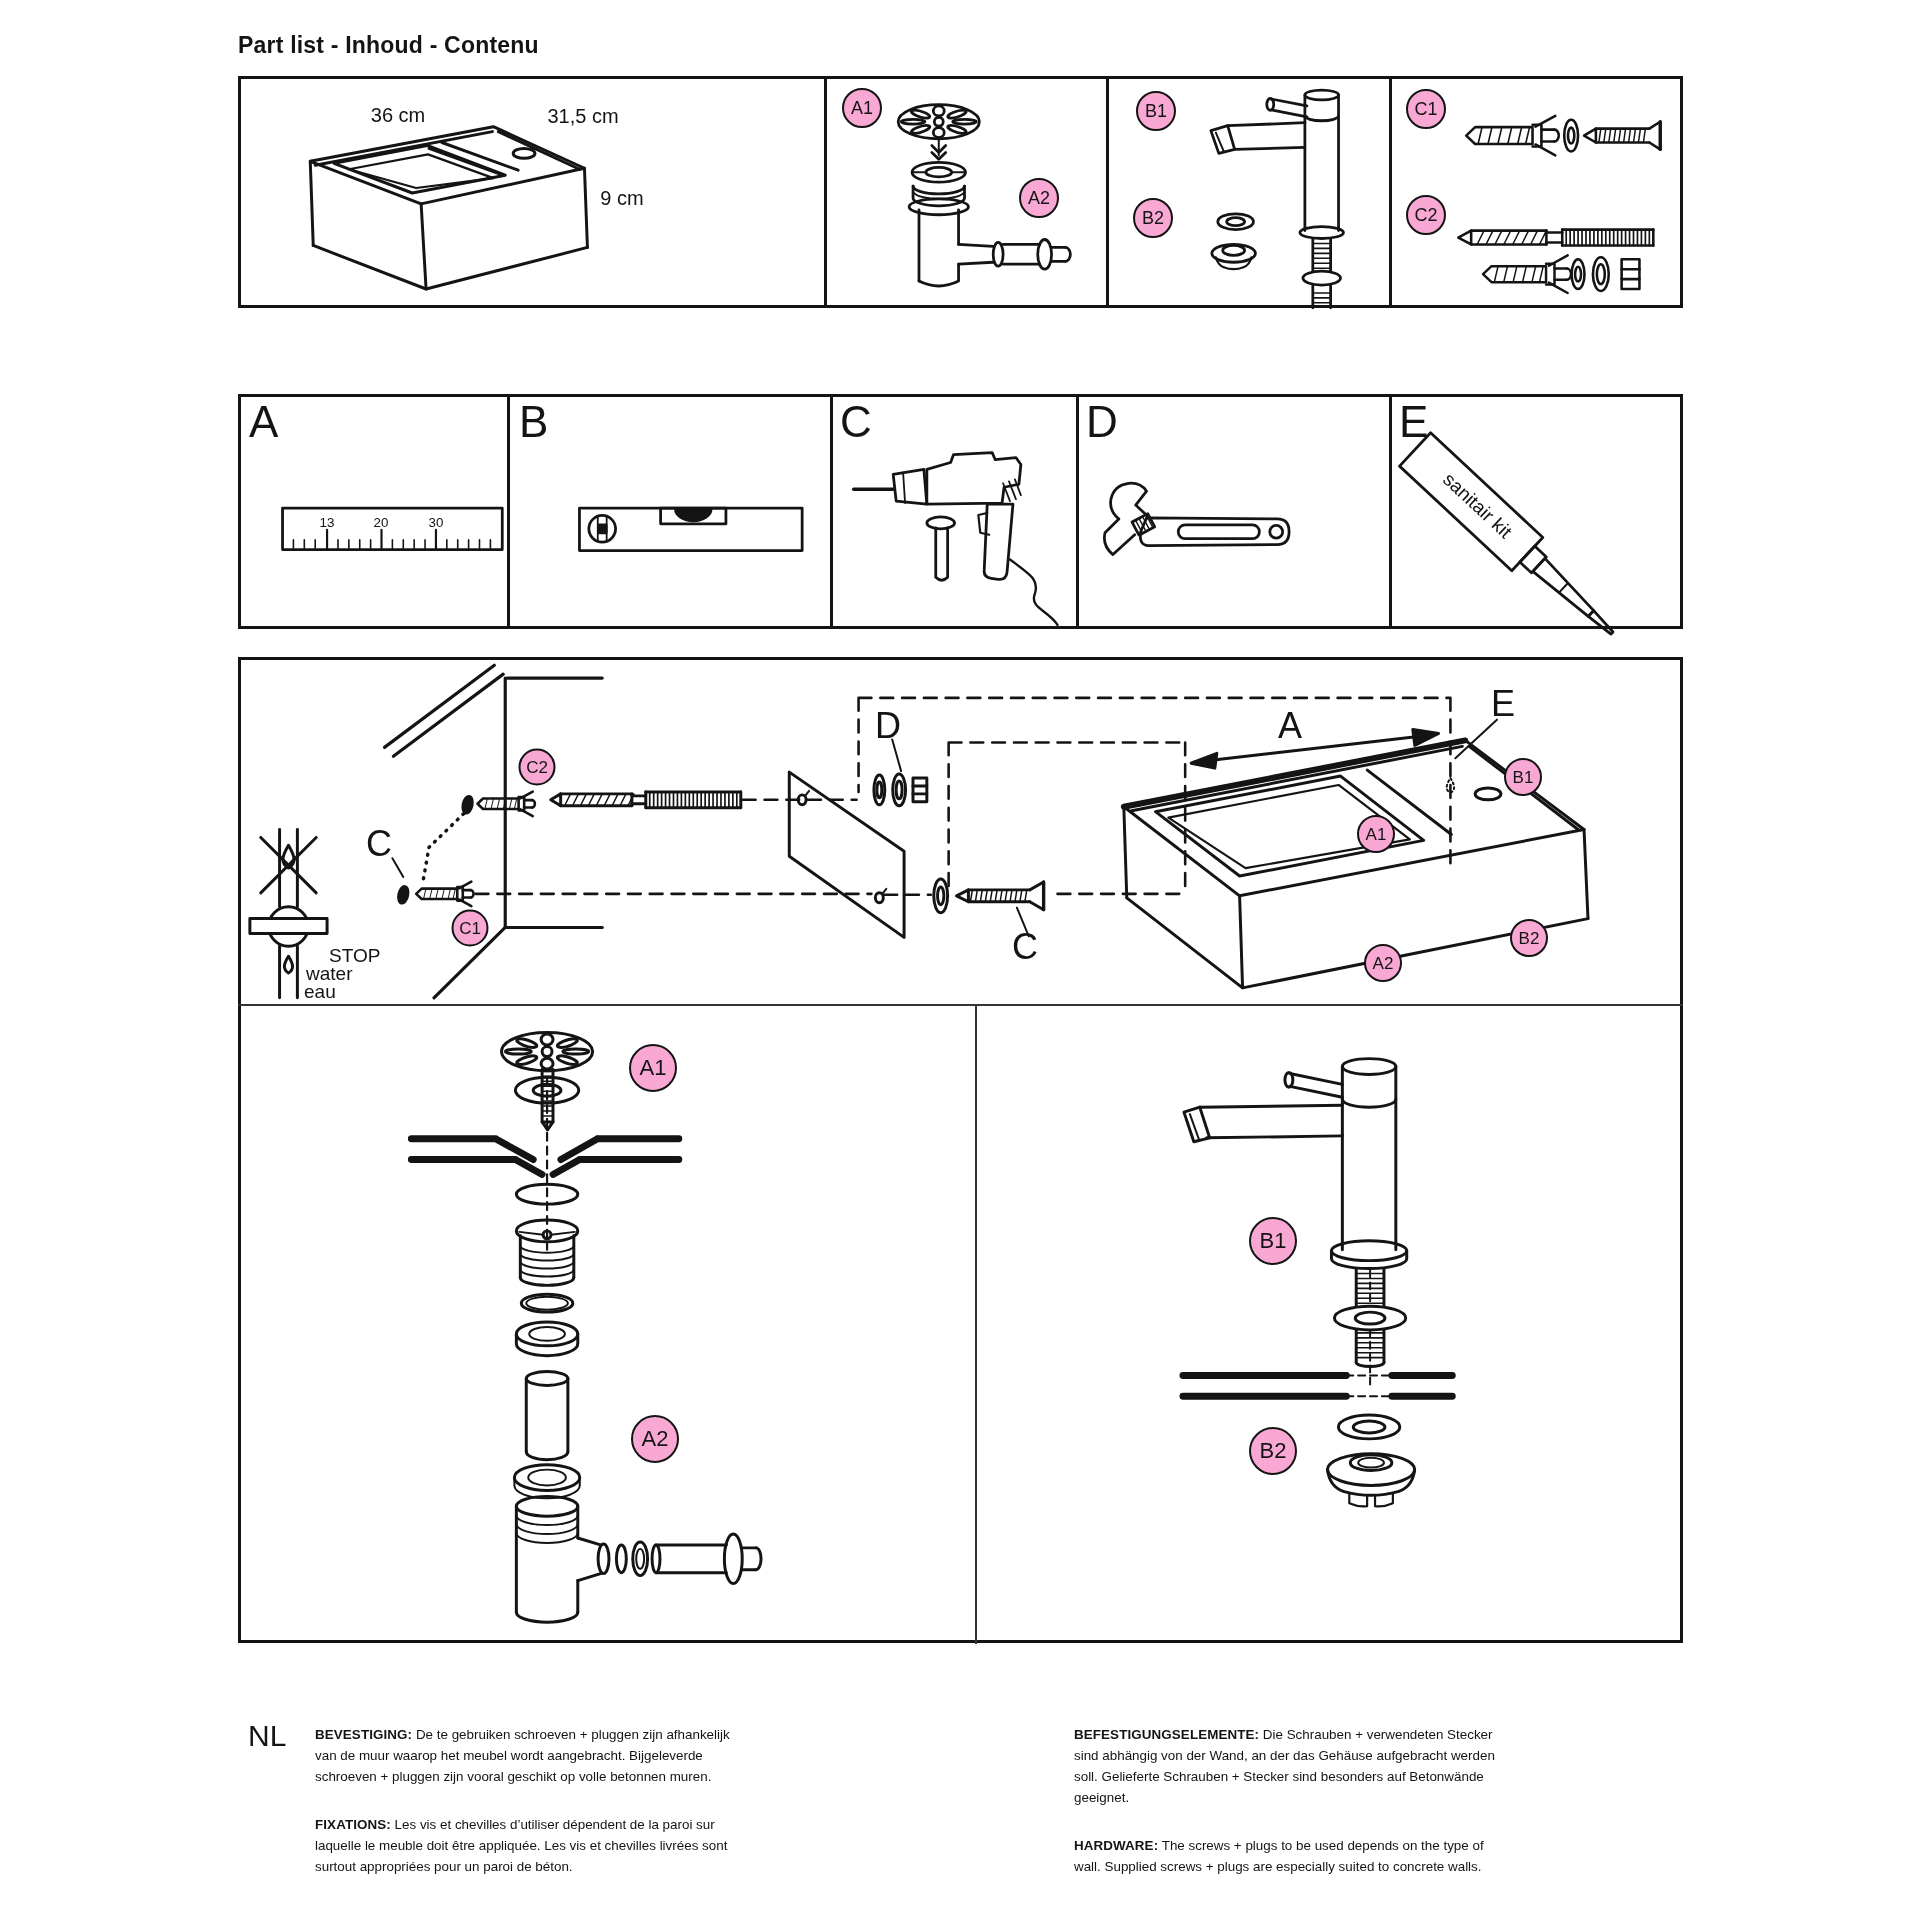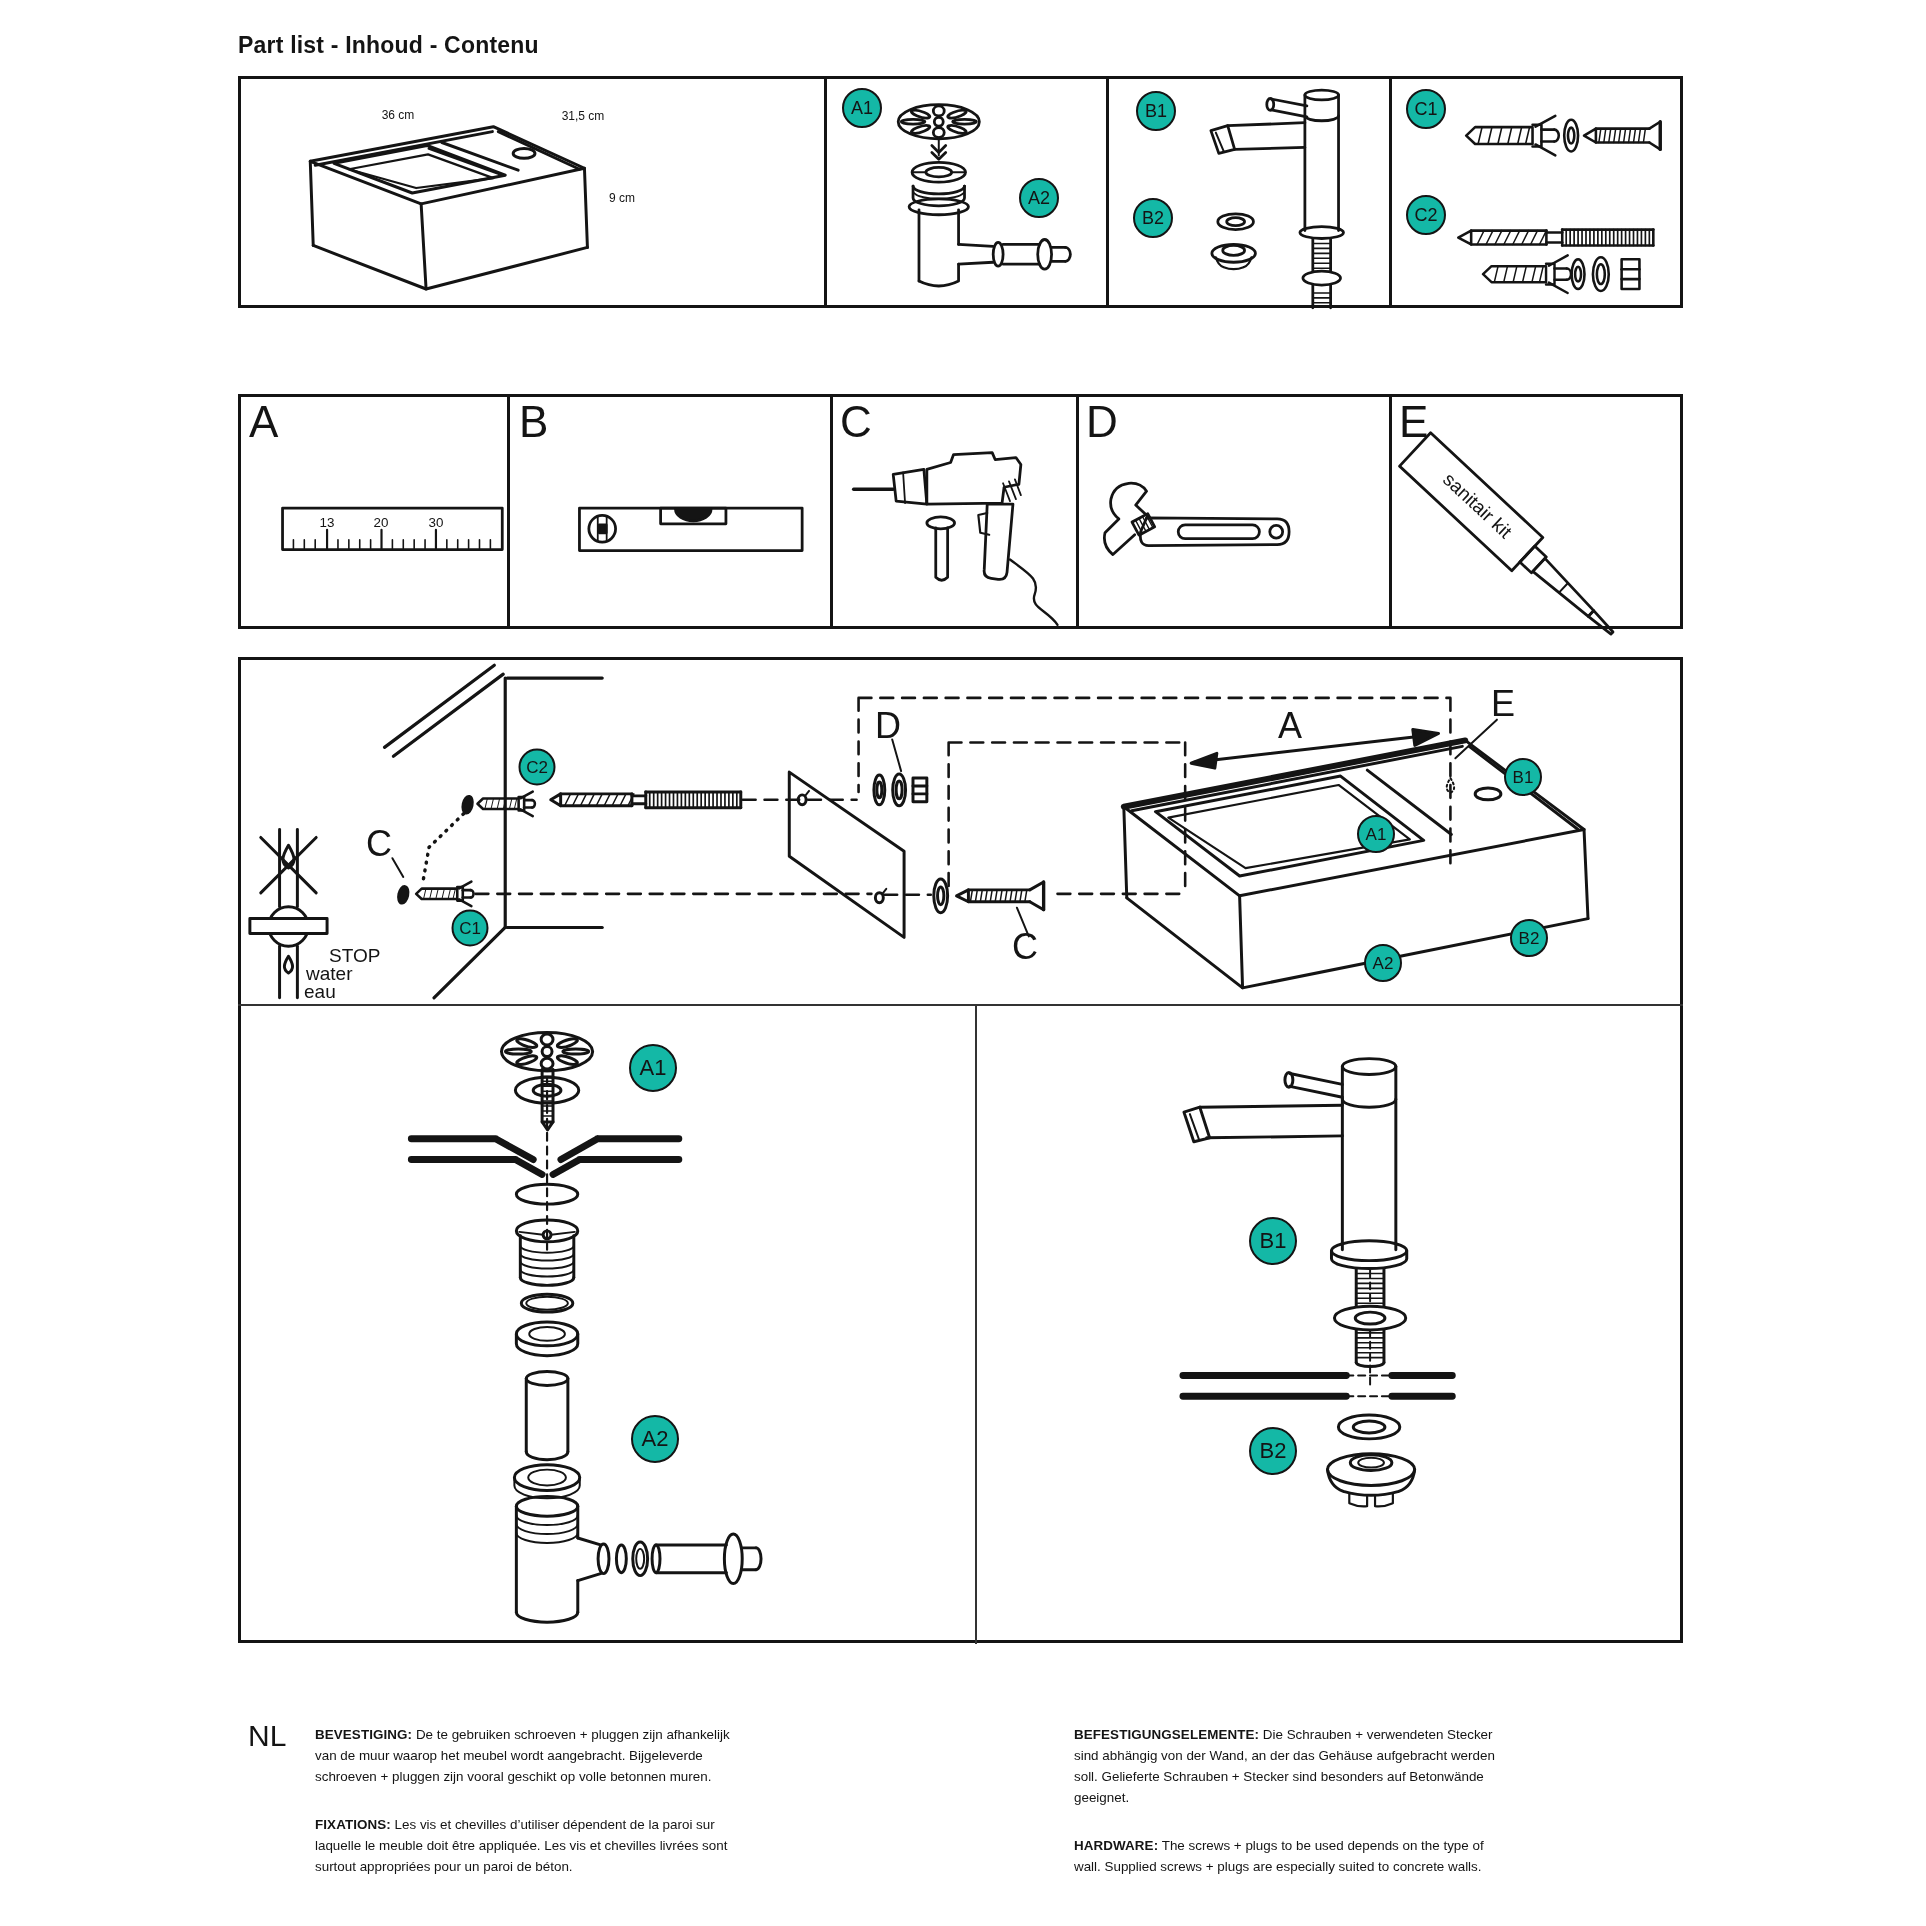--- a/index.html
+++ b/index.html
@@ -5,26 +5,26 @@
   html,body{margin:0;padding:0;background:#e8e8e8}
   .page{position:relative;width:1927px;height:1927px;background:#ffffff;overflow:hidden;
         font-family:"Liberation Sans",sans-serif;color:#141414}
   svg.draw{position:absolute;overflow:visible}
   .box{position:absolute;border:3px solid #141414;background:#fff;box-sizing:border-box}
   .vdiv{position:absolute;background:#141414;width:3px}
   .vdiv2{position:absolute;background:#333;width:2px}
   .hdiv2{position:absolute;background:#333;height:2px}
   .title{position:absolute;font-weight:bold;font-size:23px;letter-spacing:0.2px;white-space:nowrap}
   .cl{position:absolute;display:flex;align-items:center;justify-content:center;
-      border:2.5px solid #141414;border-radius:50%;background:#14b8a6;
+      border:2.5px solid #141414;border-radius:50%;background:#f9a8d4;
       transform:translate(-50%,-50%);line-height:1}
   .pl{position:absolute;transform:translate(-50%,-50%);white-space:nowrap;line-height:1}
   .la{position:absolute;white-space:nowrap;line-height:1}
   .toolletter{position:absolute;font-size:44px;line-height:1}
-  .dim{font-size:12px}
+  .dim{font-size:20px}
   .asmletter{font-size:36px}
   .ruler-num{font-size:13.4px}
   .stoptxt{font-size:19px}
   .fcol{position:absolute;font-size:13.4px;line-height:21px}
   .fcol p{margin:0 0 27px 0}
   .fcol b{letter-spacing:0.1px}
   .nl{position:absolute;font-size:30px;font-weight:normal}
   .sanitair{position:absolute;font-size:19px;transform-origin:0 0;text-align:center;white-space:nowrap}
 </style>
 </head>

